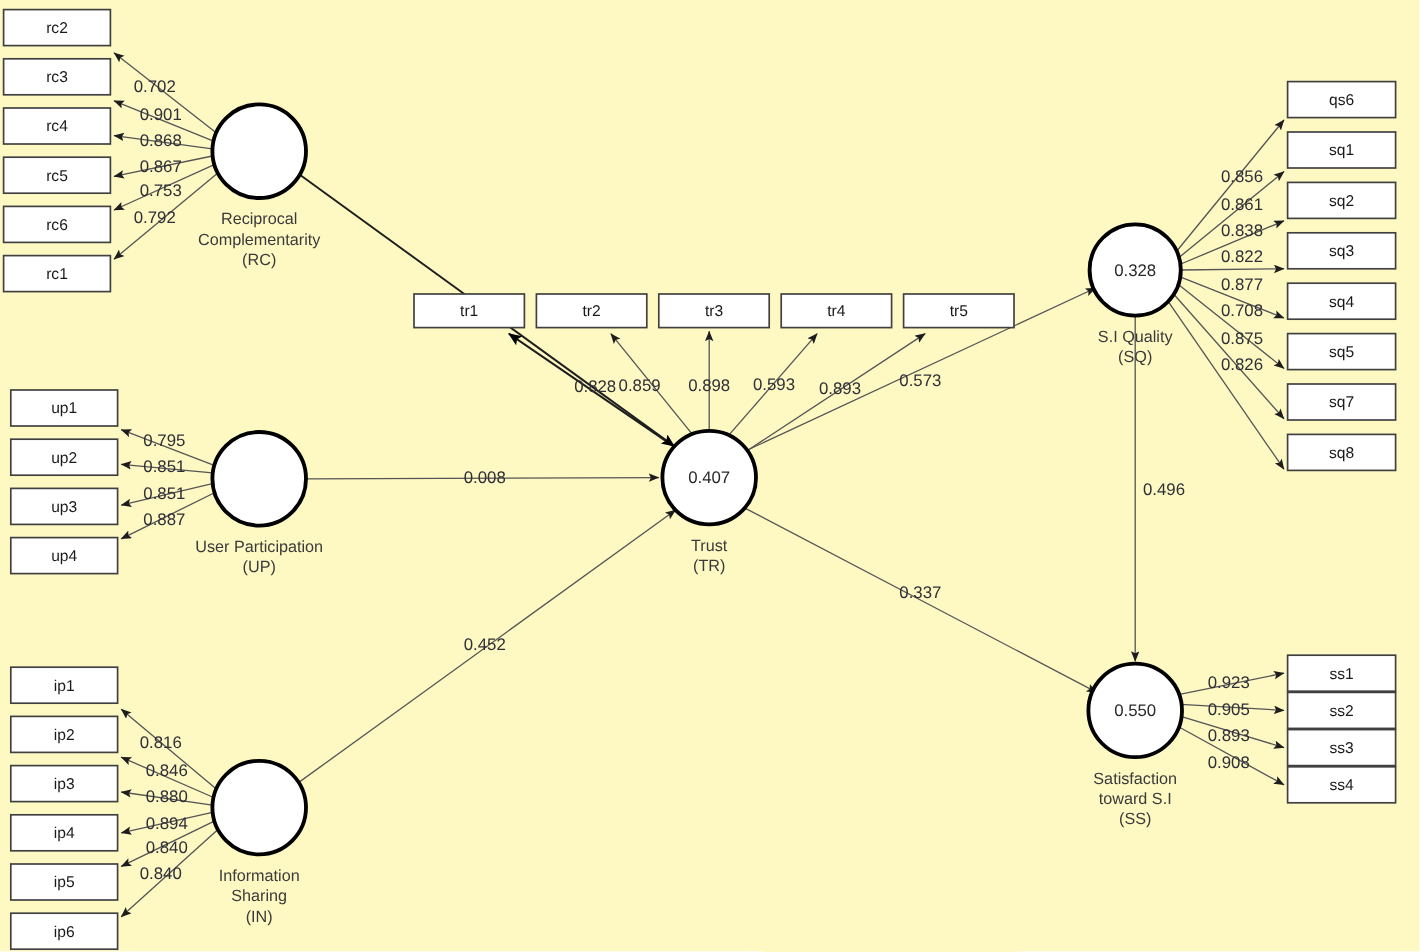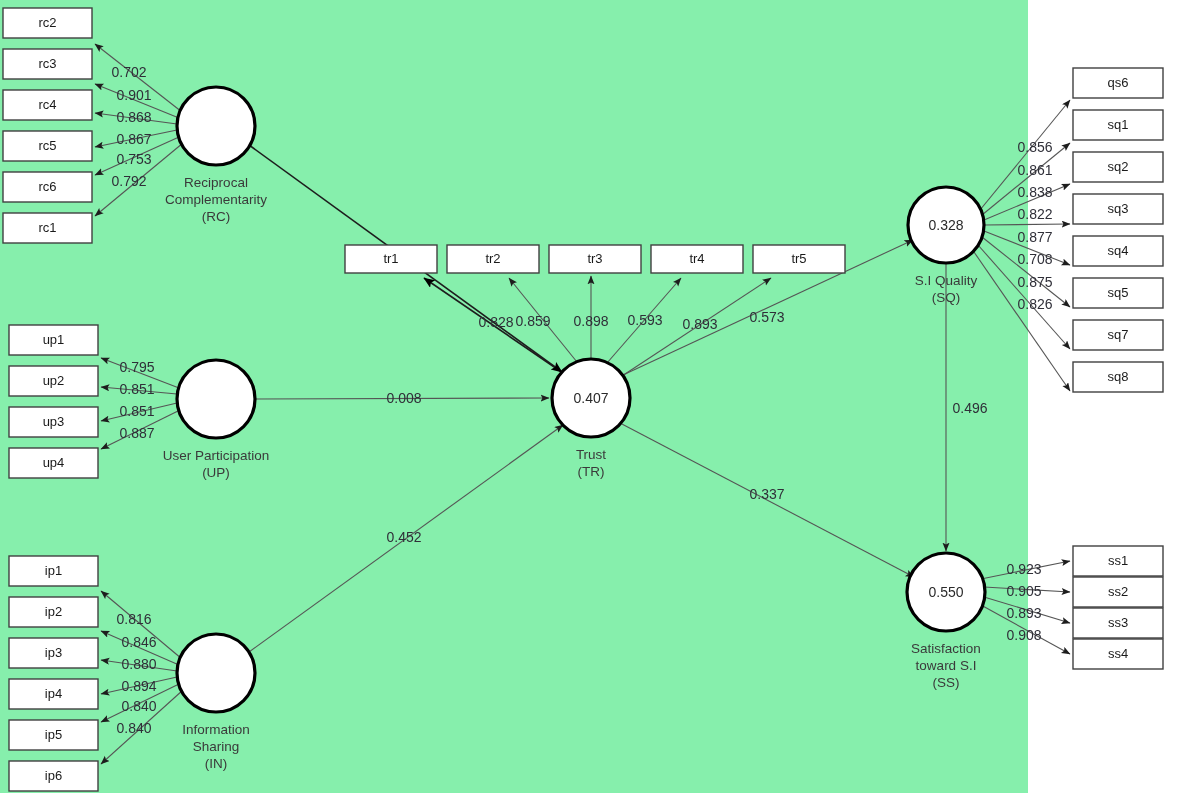--- a/index.html
+++ b/index.html
@@ -9,23 +9,23 @@
     background: #ffffff;
   }
   body {
     width: 1183px;
     height: 793px;
     font-family: "Liberation Sans", sans-serif;
     overflow: hidden;
   }
   #diagram-root {
     position: relative;
-    width: 1028px;
+    width: 1183px;
     height: 793px;
-    background: #86efac;
+    background: #fef9c3;
   }
   svg#sem-canvas {
     position: absolute;
     left: 0;
     top: 0;
     width: 1183px;
     height: 793px;
     display: block;
   }
   .indicator-box rect {

